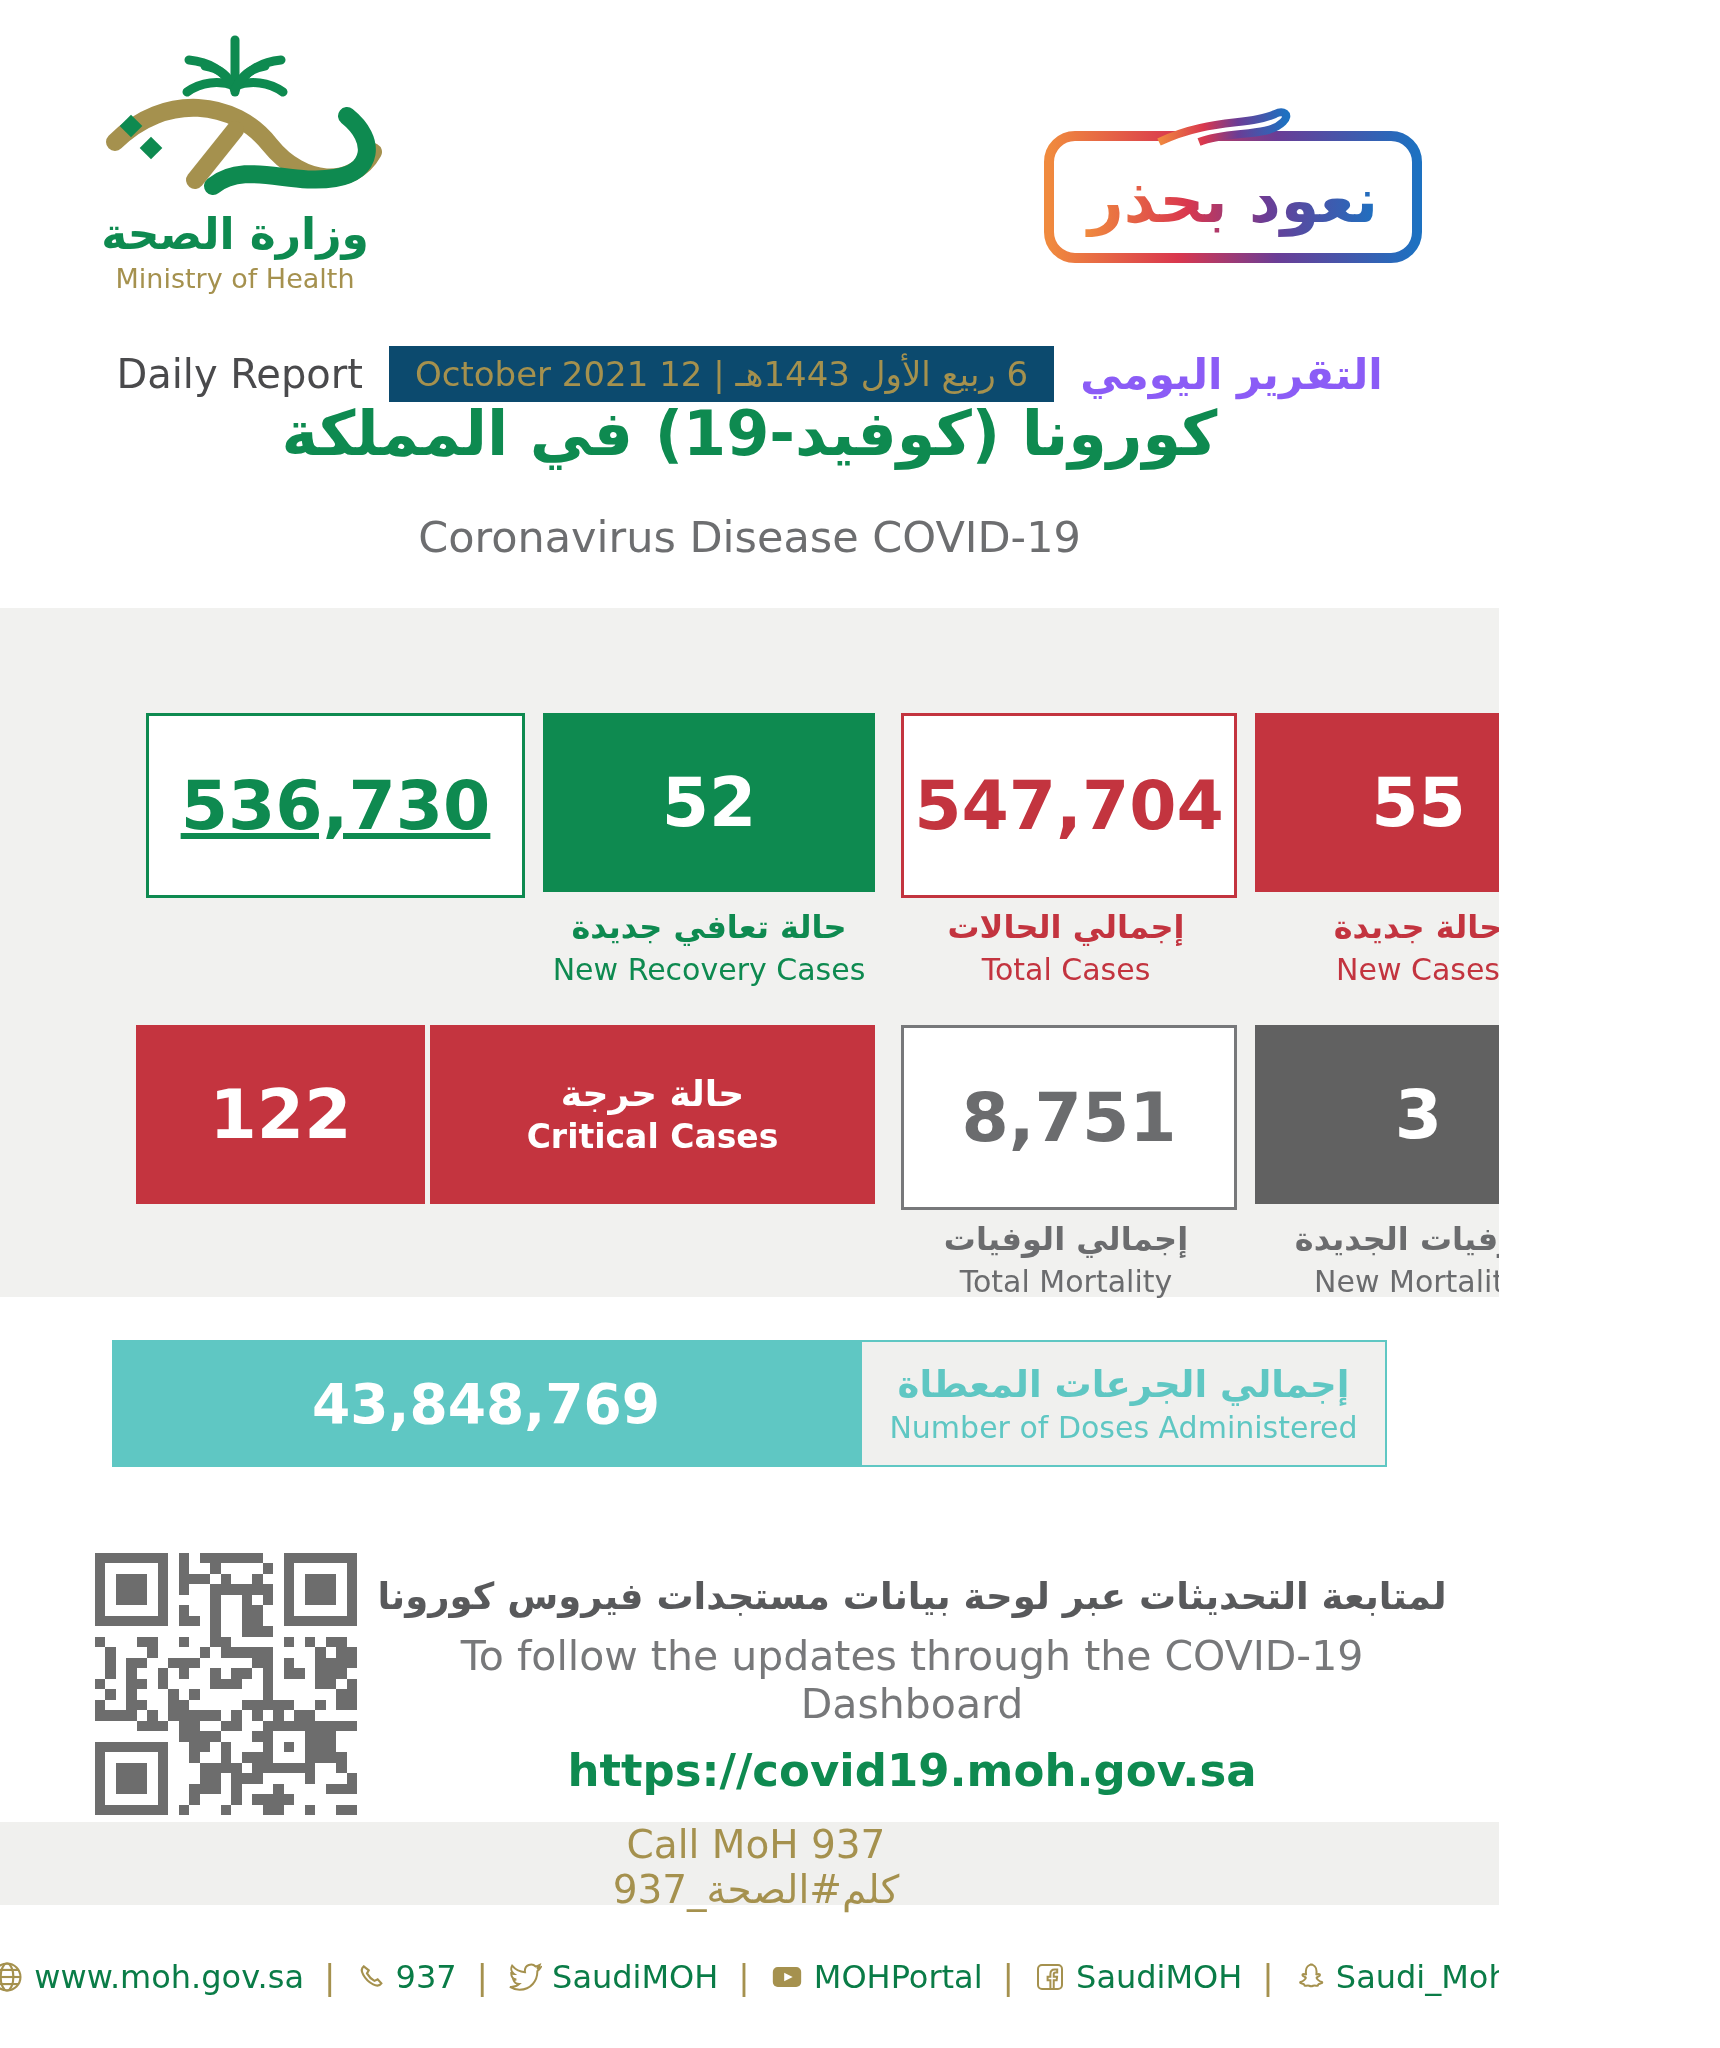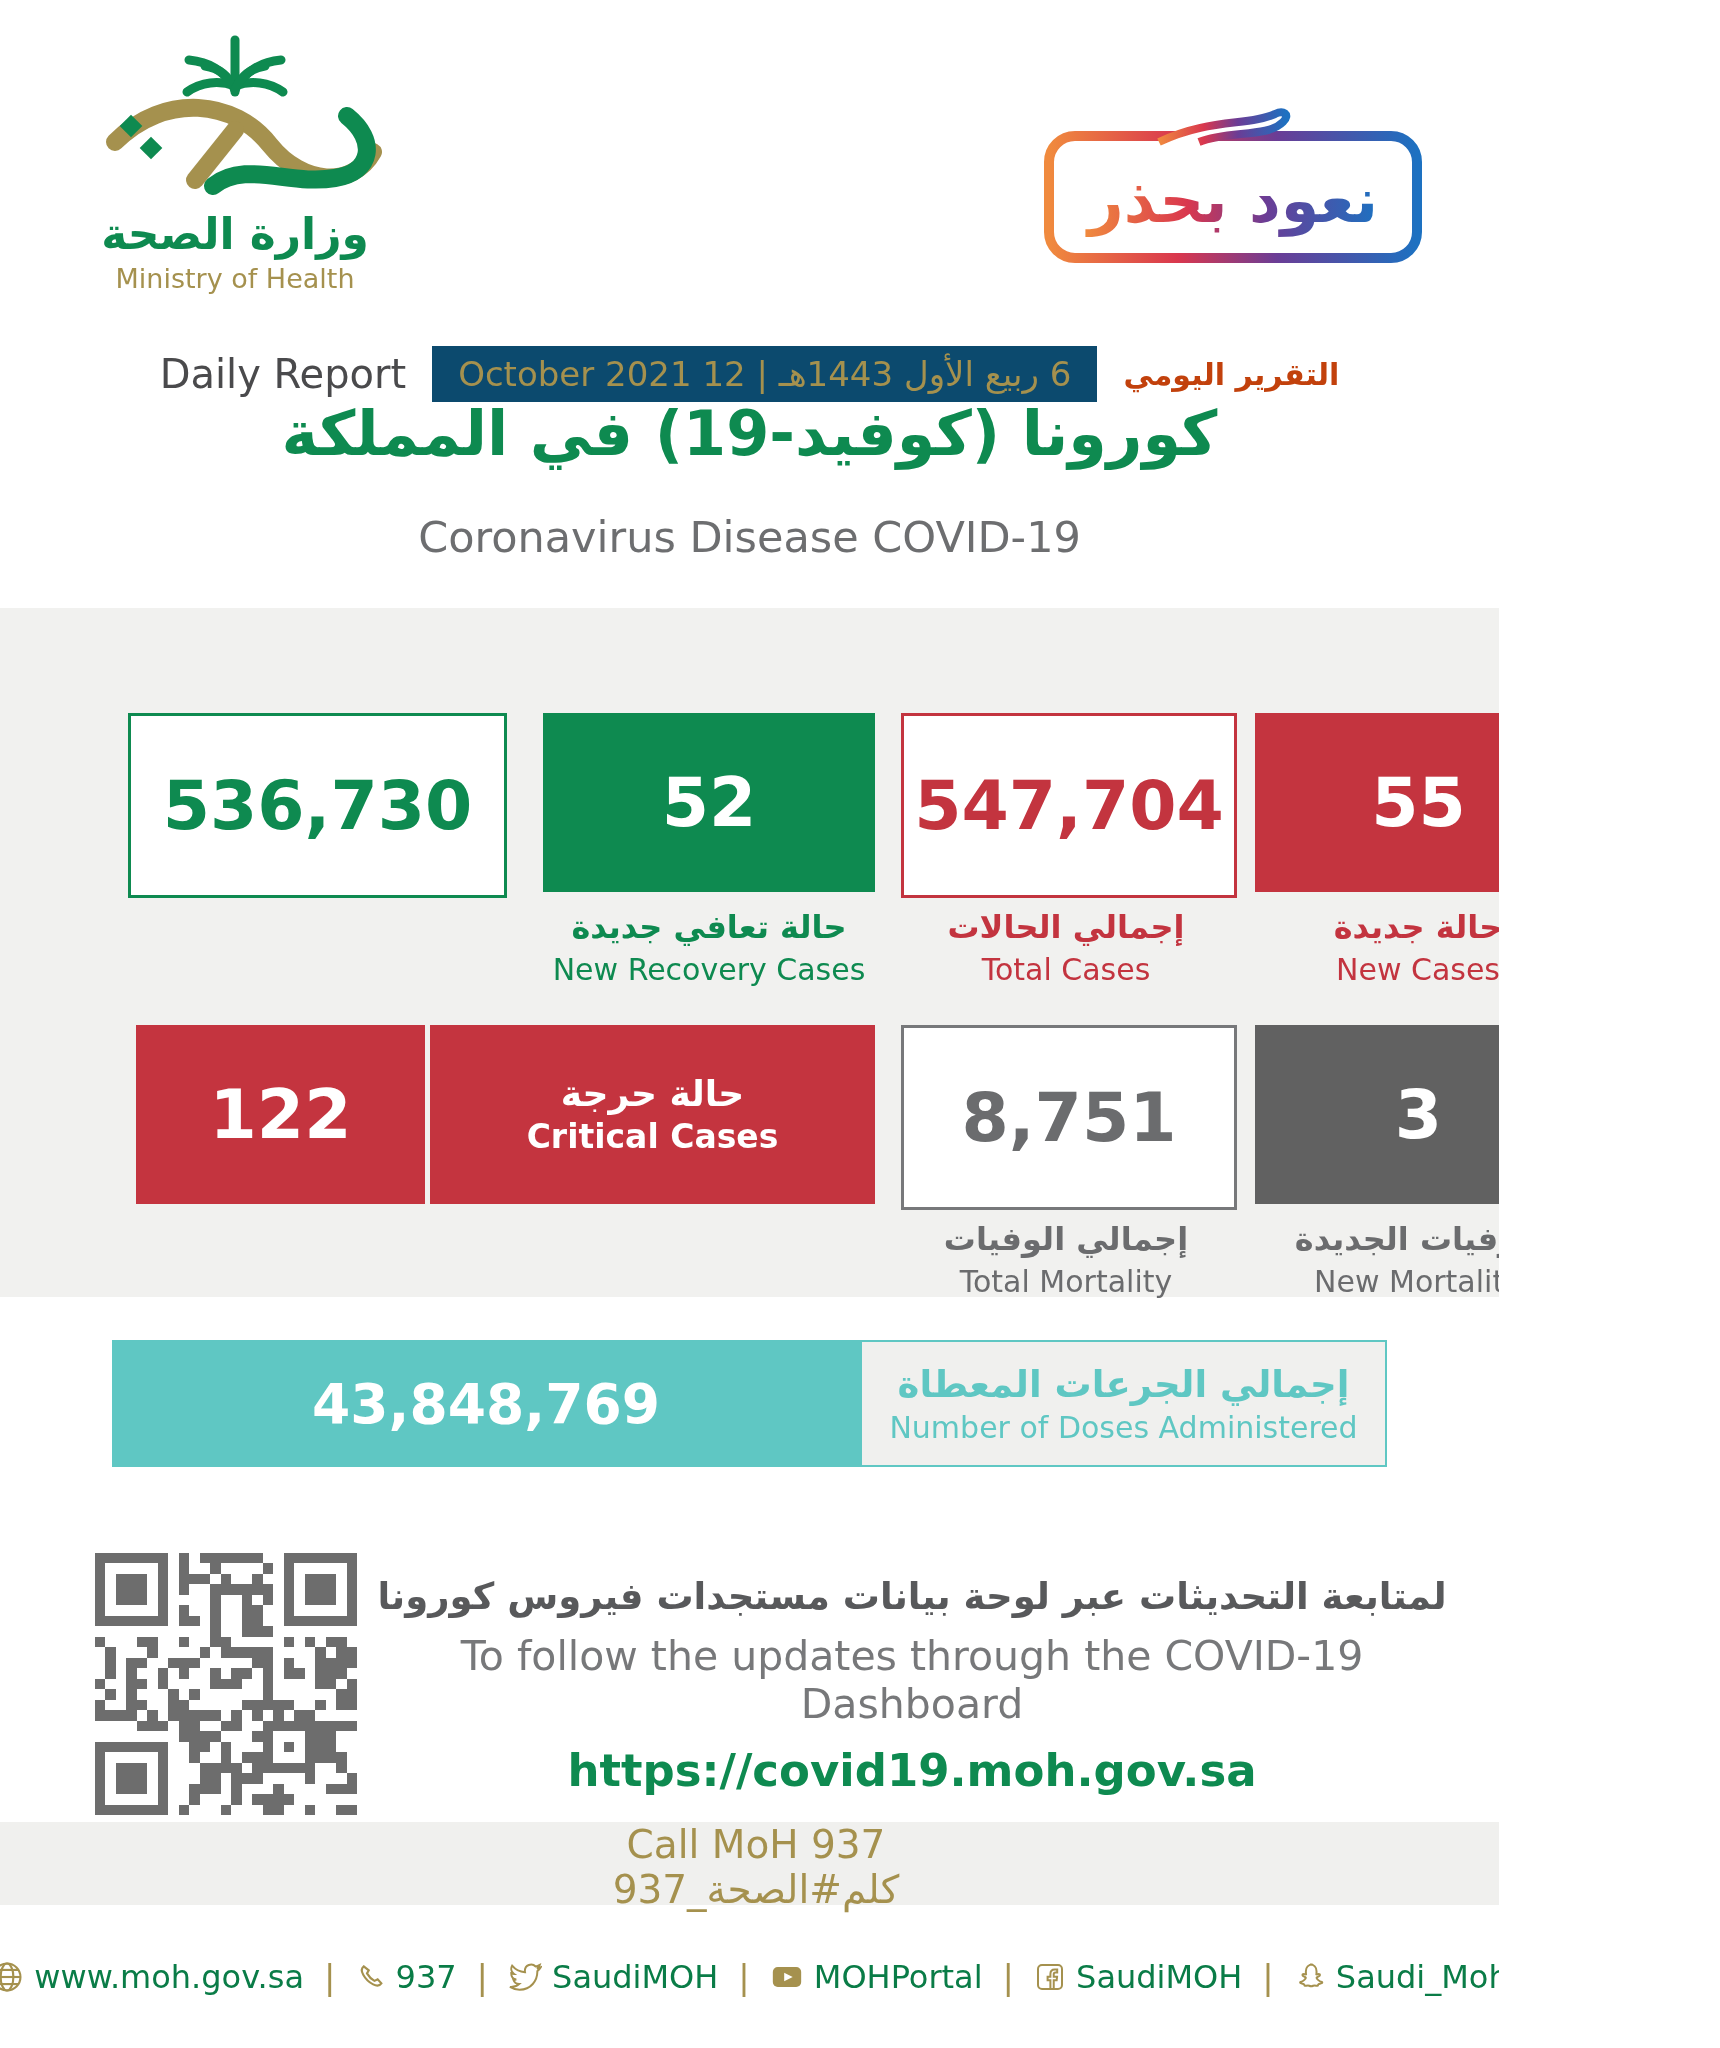--- a/index.html
+++ b/index.html
@@ -10,21 +10,21 @@
   .header{position:relative;height:608px;}
   .logo{position:absolute;left:85px;top:30px;width:300px;text-align:center;}
   .logo-ar{color:#0E8A50;font-size:44px;font-weight:700;margin-top:2px;}
   .logo-en{color:#A5914E;font-size:27px;margin-top:4px;}
   .badge{position:absolute;right:70px;top:100px;width:390px;height:165px;}
 
   .report-line{position:absolute;top:346px;left:0;width:100%;display:flex;
                justify-content:center;align-items:center;gap:26px;}
   .daily-report-en{color:#4a4a4c;font-size:40px;}
   .date-box{background:#0c4a6e;color:#A5914E;font-size:34px;padding:8px 26px;}
-  .daily-report-ar{color:#c2410c;font-size:30px;font-weight:700;}
+  .daily-report-ar{color:#8b5cf6;font-size:42px;font-weight:700;}
 
   .title-ar{position:absolute;top:400px;width:100%;text-align:center;color:#0E8A50;
             font-size:62px;font-weight:700;line-height:1.1;}
   .title-en{position:absolute;top:512px;width:100%;text-align:center;color:#6d6e70;font-size:43px;}
 
   
   .stats{position:relative;height:689px;background:#F1F1EF;}
   .card{position:absolute;height:179px;display:flex;align-items:center;justify-content:center;
         font-weight:700;font-size:68px;}
   .card.outline-green{background:#fff;border:3px solid #0E8A50;color:#0E8A50;}
@@ -120,21 +120,21 @@
       <span class="date-box" dir="rtl">6 ربيع الأول 1443هـ | 12 October 2021</span>
       <span class="daily-report-ar" dir="rtl">التقرير اليومي</span>
     </div>
 
     <div class="title-ar" dir="rtl">كورونا (كوفيد-19) في المملكة</div>
     <div class="title-en">Coronavirus Disease COVID-19</div>
   </div>
 
   <div class="stats">
 
-    <div class="card outline-green" style="left:128px;top:105px;width:373px;">536,730</div>
+    <div class="card outline-green" style="left:146px;top:105px;width:373px;text-decoration:underline;">536,730</div>
     <div class="card fill-green" style="left:543px;top:105px;width:332px;">52</div>
     <div class="card outline-red" style="left:901px;top:105px;width:330px;">547,704</div>
     <div class="card fill-red" style="left:1255px;top:105px;width:327px;">55</div>
 
     <div class="stat-label lab-green" style="left:709px;top:300px;">
       <div class="ar" dir="rtl">حالة تعافي جديدة</div>
       <div class="en">New Recovery Cases</div>
     </div>
     <div class="stat-label lab-red" style="left:1066px;top:300px;">
       <div class="ar" dir="rtl">إجمالي الحالات</div>

